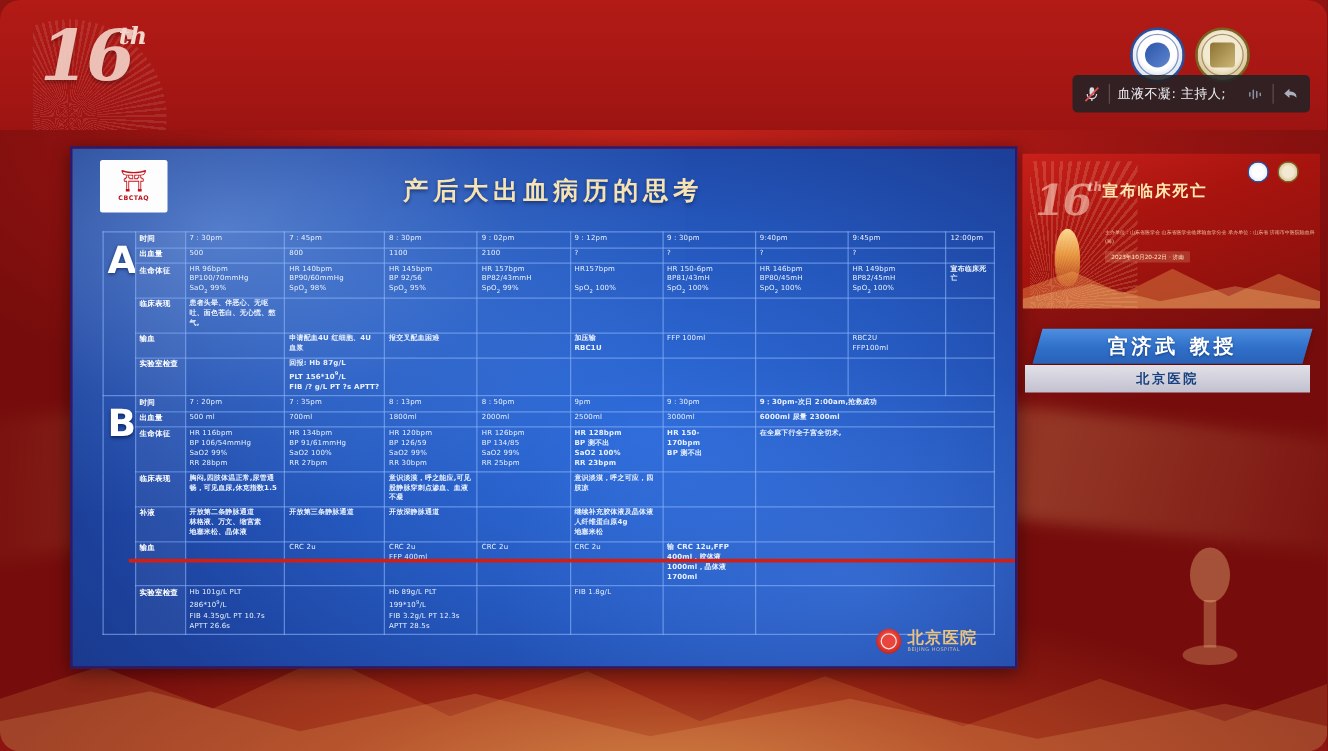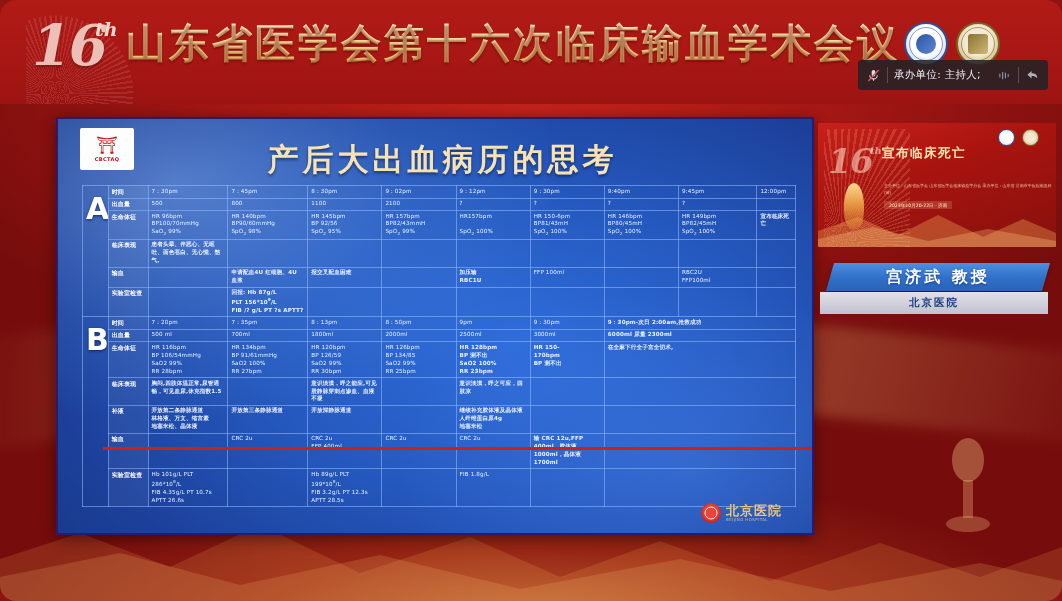--- a/index.html
+++ b/index.html
@@ -128,21 +128,21 @@
     position: absolute; left: 22px; top: 9px; width: 54px; height: 42px;
     background: #fdfdfd; border-radius: 2px;
     display: flex; flex-direction: column; align-items: center; justify-content: center;
   }
   #cbctaq-logo .mark { font-size: 17px; color: #c3121a; line-height: 1; }
   #cbctaq-logo .mark-text { font-size: 5px; color: #b9121a; letter-spacing: .4px; margin-top: 2px; font-weight: 700; }
   #slide-title {
     position: absolute; left: 15px; right: 0; top: 20px;
     text-align: center;
     font-family: "DejaVu Sans", "Liberation Sans", sans-serif;
-    font-size: 31px; font-weight: 700; letter-spacing: 4px;
+    font-size: 20px; font-weight: 700; letter-spacing: 4px;
     color: #f6e3b4;
     text-shadow: 0 2px 3px rgba(10,25,70,.6);
   }
 
   
   #tbl-wrap {
     position: absolute; left: 24px; top: 66px; right: 16px; bottom: 8px;
   }
   table.grid {
     width: 100%; border-collapse: collapse;
@@ -286,21 +286,20 @@
   <svg id="podium" viewBox="0 0 60 115">
     <ellipse cx="30" cy="30" rx="16" ry="22" fill="rgba(255,206,140,.35)"></ellipse>
     <rect x="25" y="50" width="10" height="38" fill="rgba(255,206,140,.30)"></rect>
     <ellipse cx="30" cy="94" rx="22" ry="8" fill="rgba(255,206,140,.28)"></ellipse>
   </svg>
 
   <div id="banner">
     <div class="fan"></div>
     <div class="num16">16</div>
     <div class="numth">th</div>
-    <div class="btitle">山东省医学会第十六次临床输血学术会议</div>
 
     <div class="emblem e1">
       <div class="ring"></div>
         <div class="core"></div>
     </div>
     <div class="emblem e2">
       <div class="ring"></div>
         <div class="core"></div>
     </div>
   </div>
@@ -308,21 +307,21 @@
   <div id="speaker-pill">
     <span class="seg">
       <svg class="mic-ico" viewBox="0 0 16 16">
         <rect x="6" y="2" width="4" height="7" rx="2" fill="#d8dde6"></rect>
         <path d="M4 7.6a4 4 0 0 0 8 0" stroke="#d8dde6" stroke-width="1.1" fill="none"></path>
         <line x1="8" y1="11.6" x2="8" y2="13.6" stroke="#d8dde6" stroke-width="1.1"></line>
         <line x1="2.5" y1="13.8" x2="13.5" y2="2.2" stroke="#e05050" stroke-width="1.5"></line>
       </svg>
     </span>
     <span class="divider"></span>
-    <span class="pill-text">承办单位: 主持人;</span>
+    <span class="pill-text">血液不凝: 主持人;</span>
     <span class="seg">
       <svg class="wave-ico" viewBox="0 0 16 14">
         <path d="M3 5.5v3M6 3.5v7M9 4.5v5M12 6v2" stroke="#9aa4b5" stroke-width="1.3" stroke-linecap="round"></path>
       </svg>
     </span>
     <span class="divider"></span>
     <span class="seg">
       <svg class="share-ico" viewBox="0 0 16 14">
         <path d="M13 9c0-3-2.6-4.4-6-4.4V2.2L2.5 6.2 7 10.2V7.6c2.6 0 4.6.6 6 2.4z" fill="#c3cad6"></path>
       </svg>

